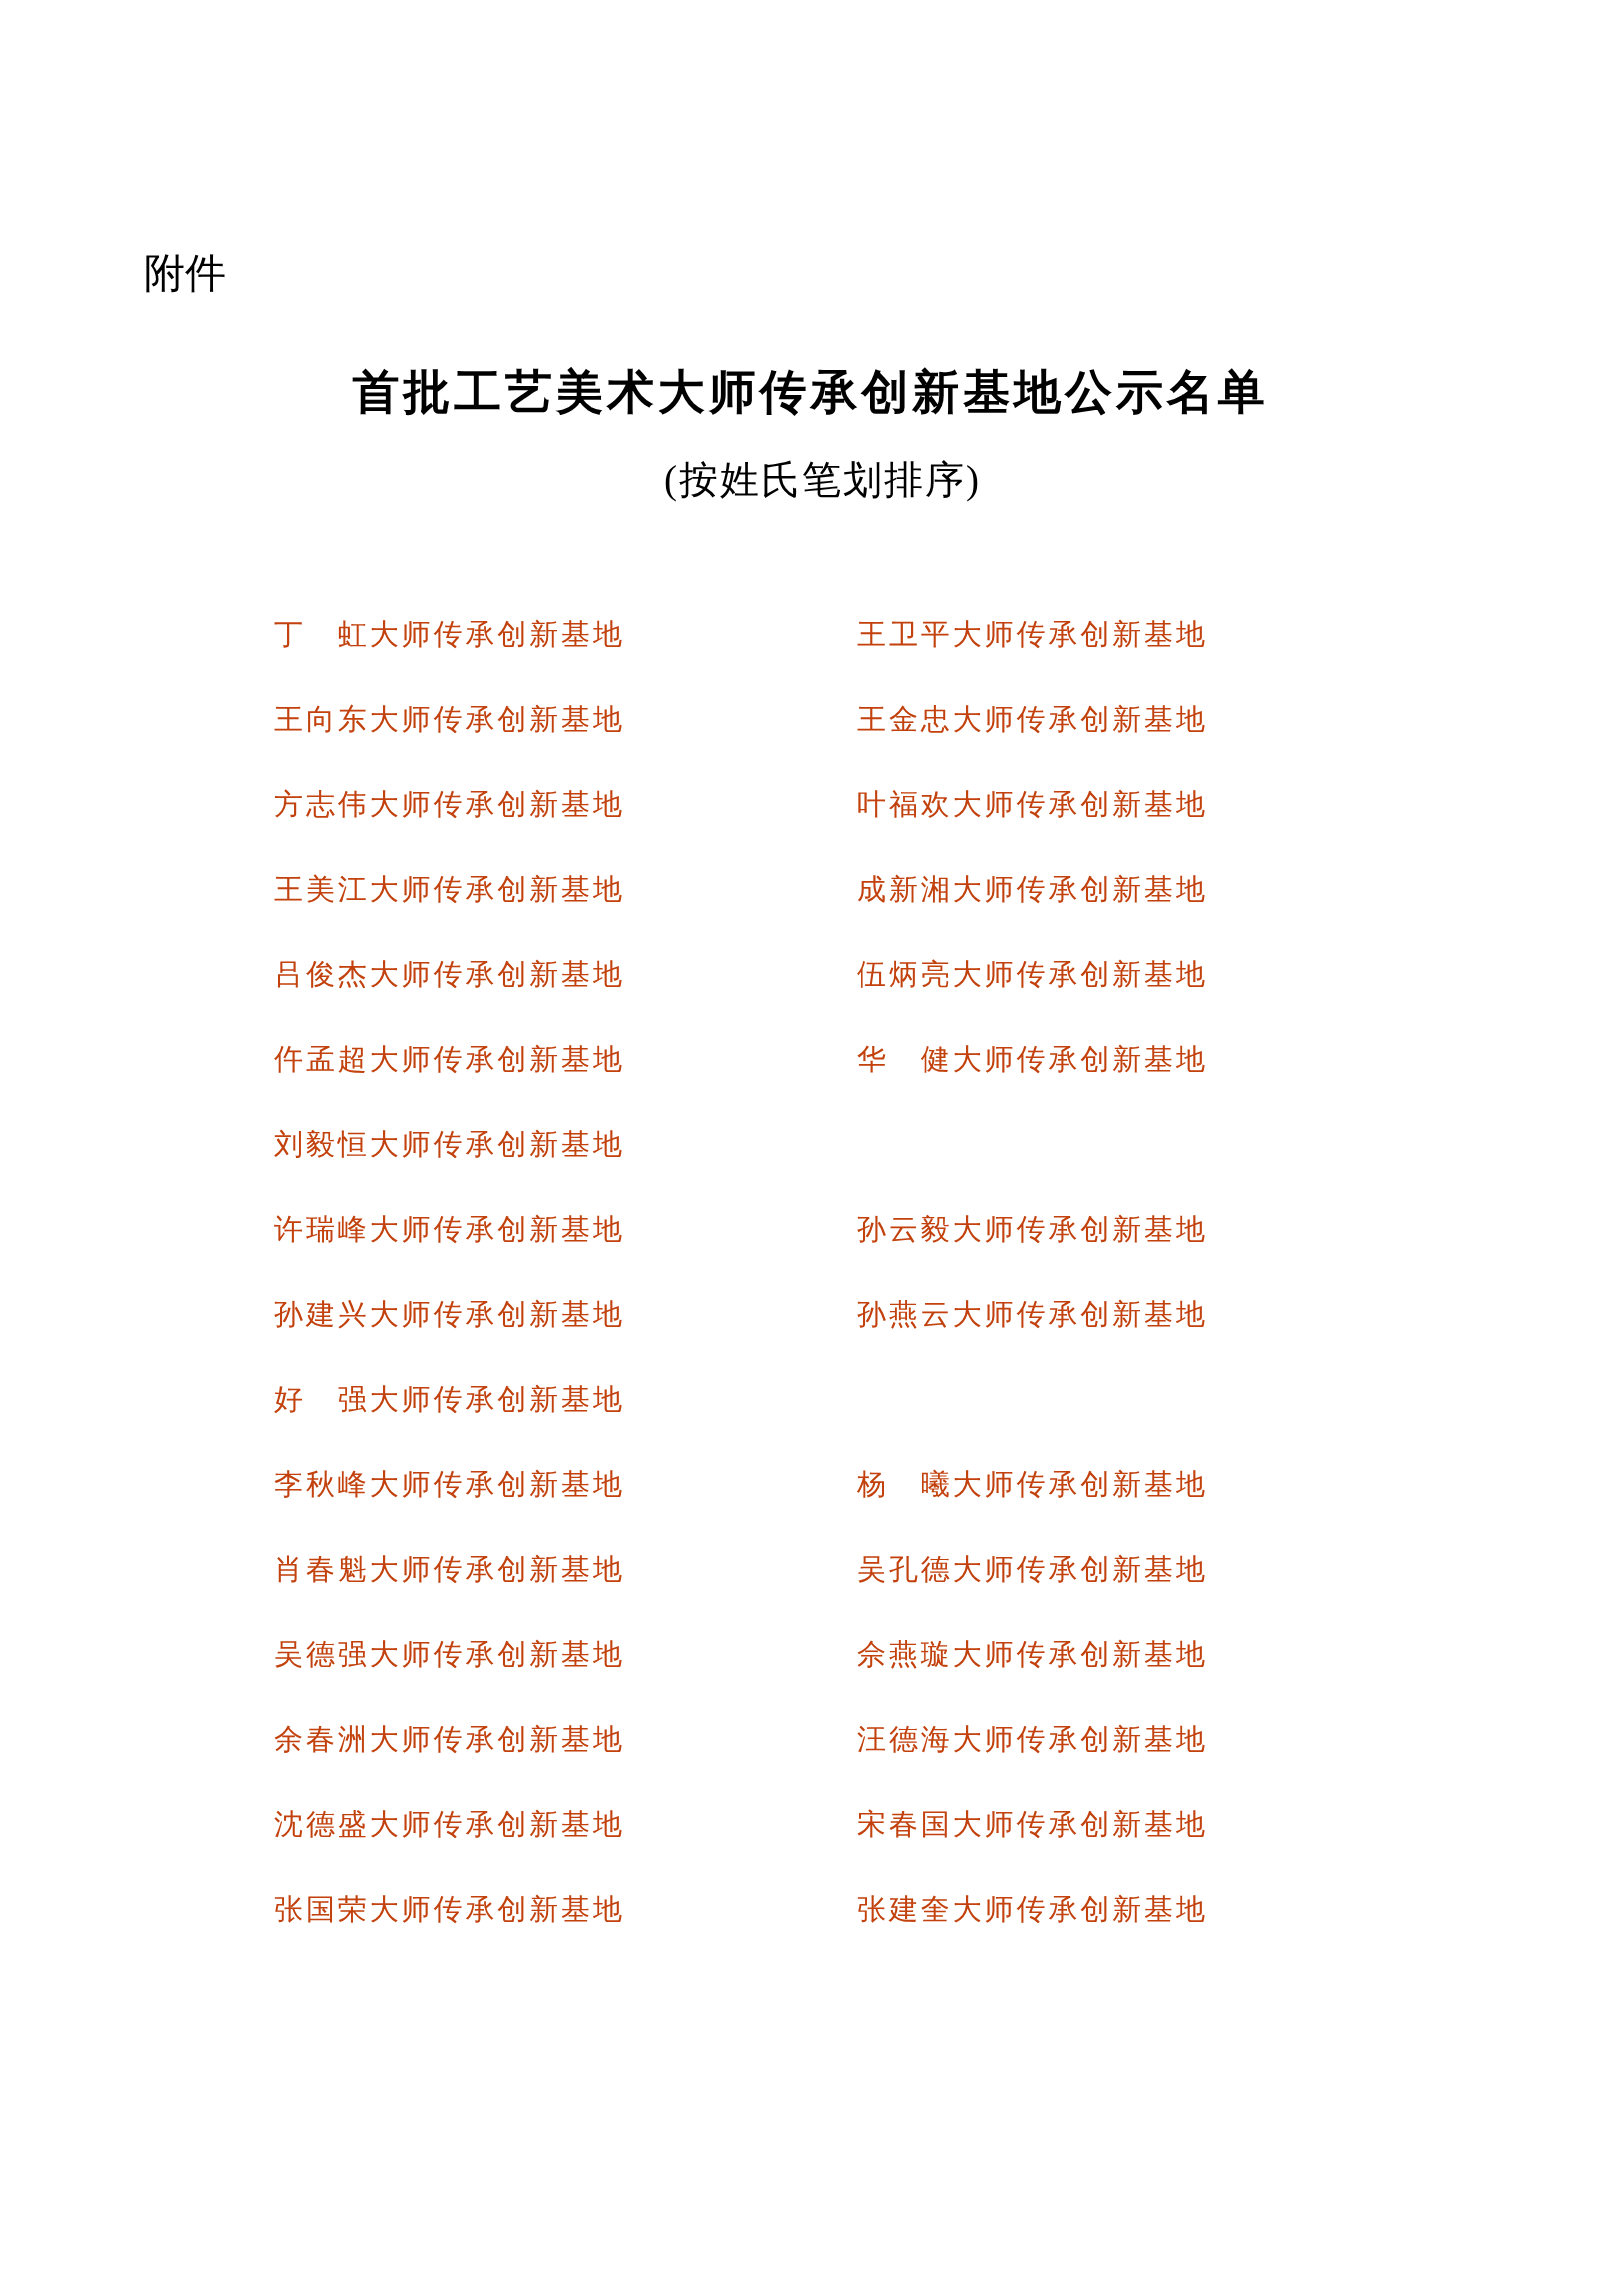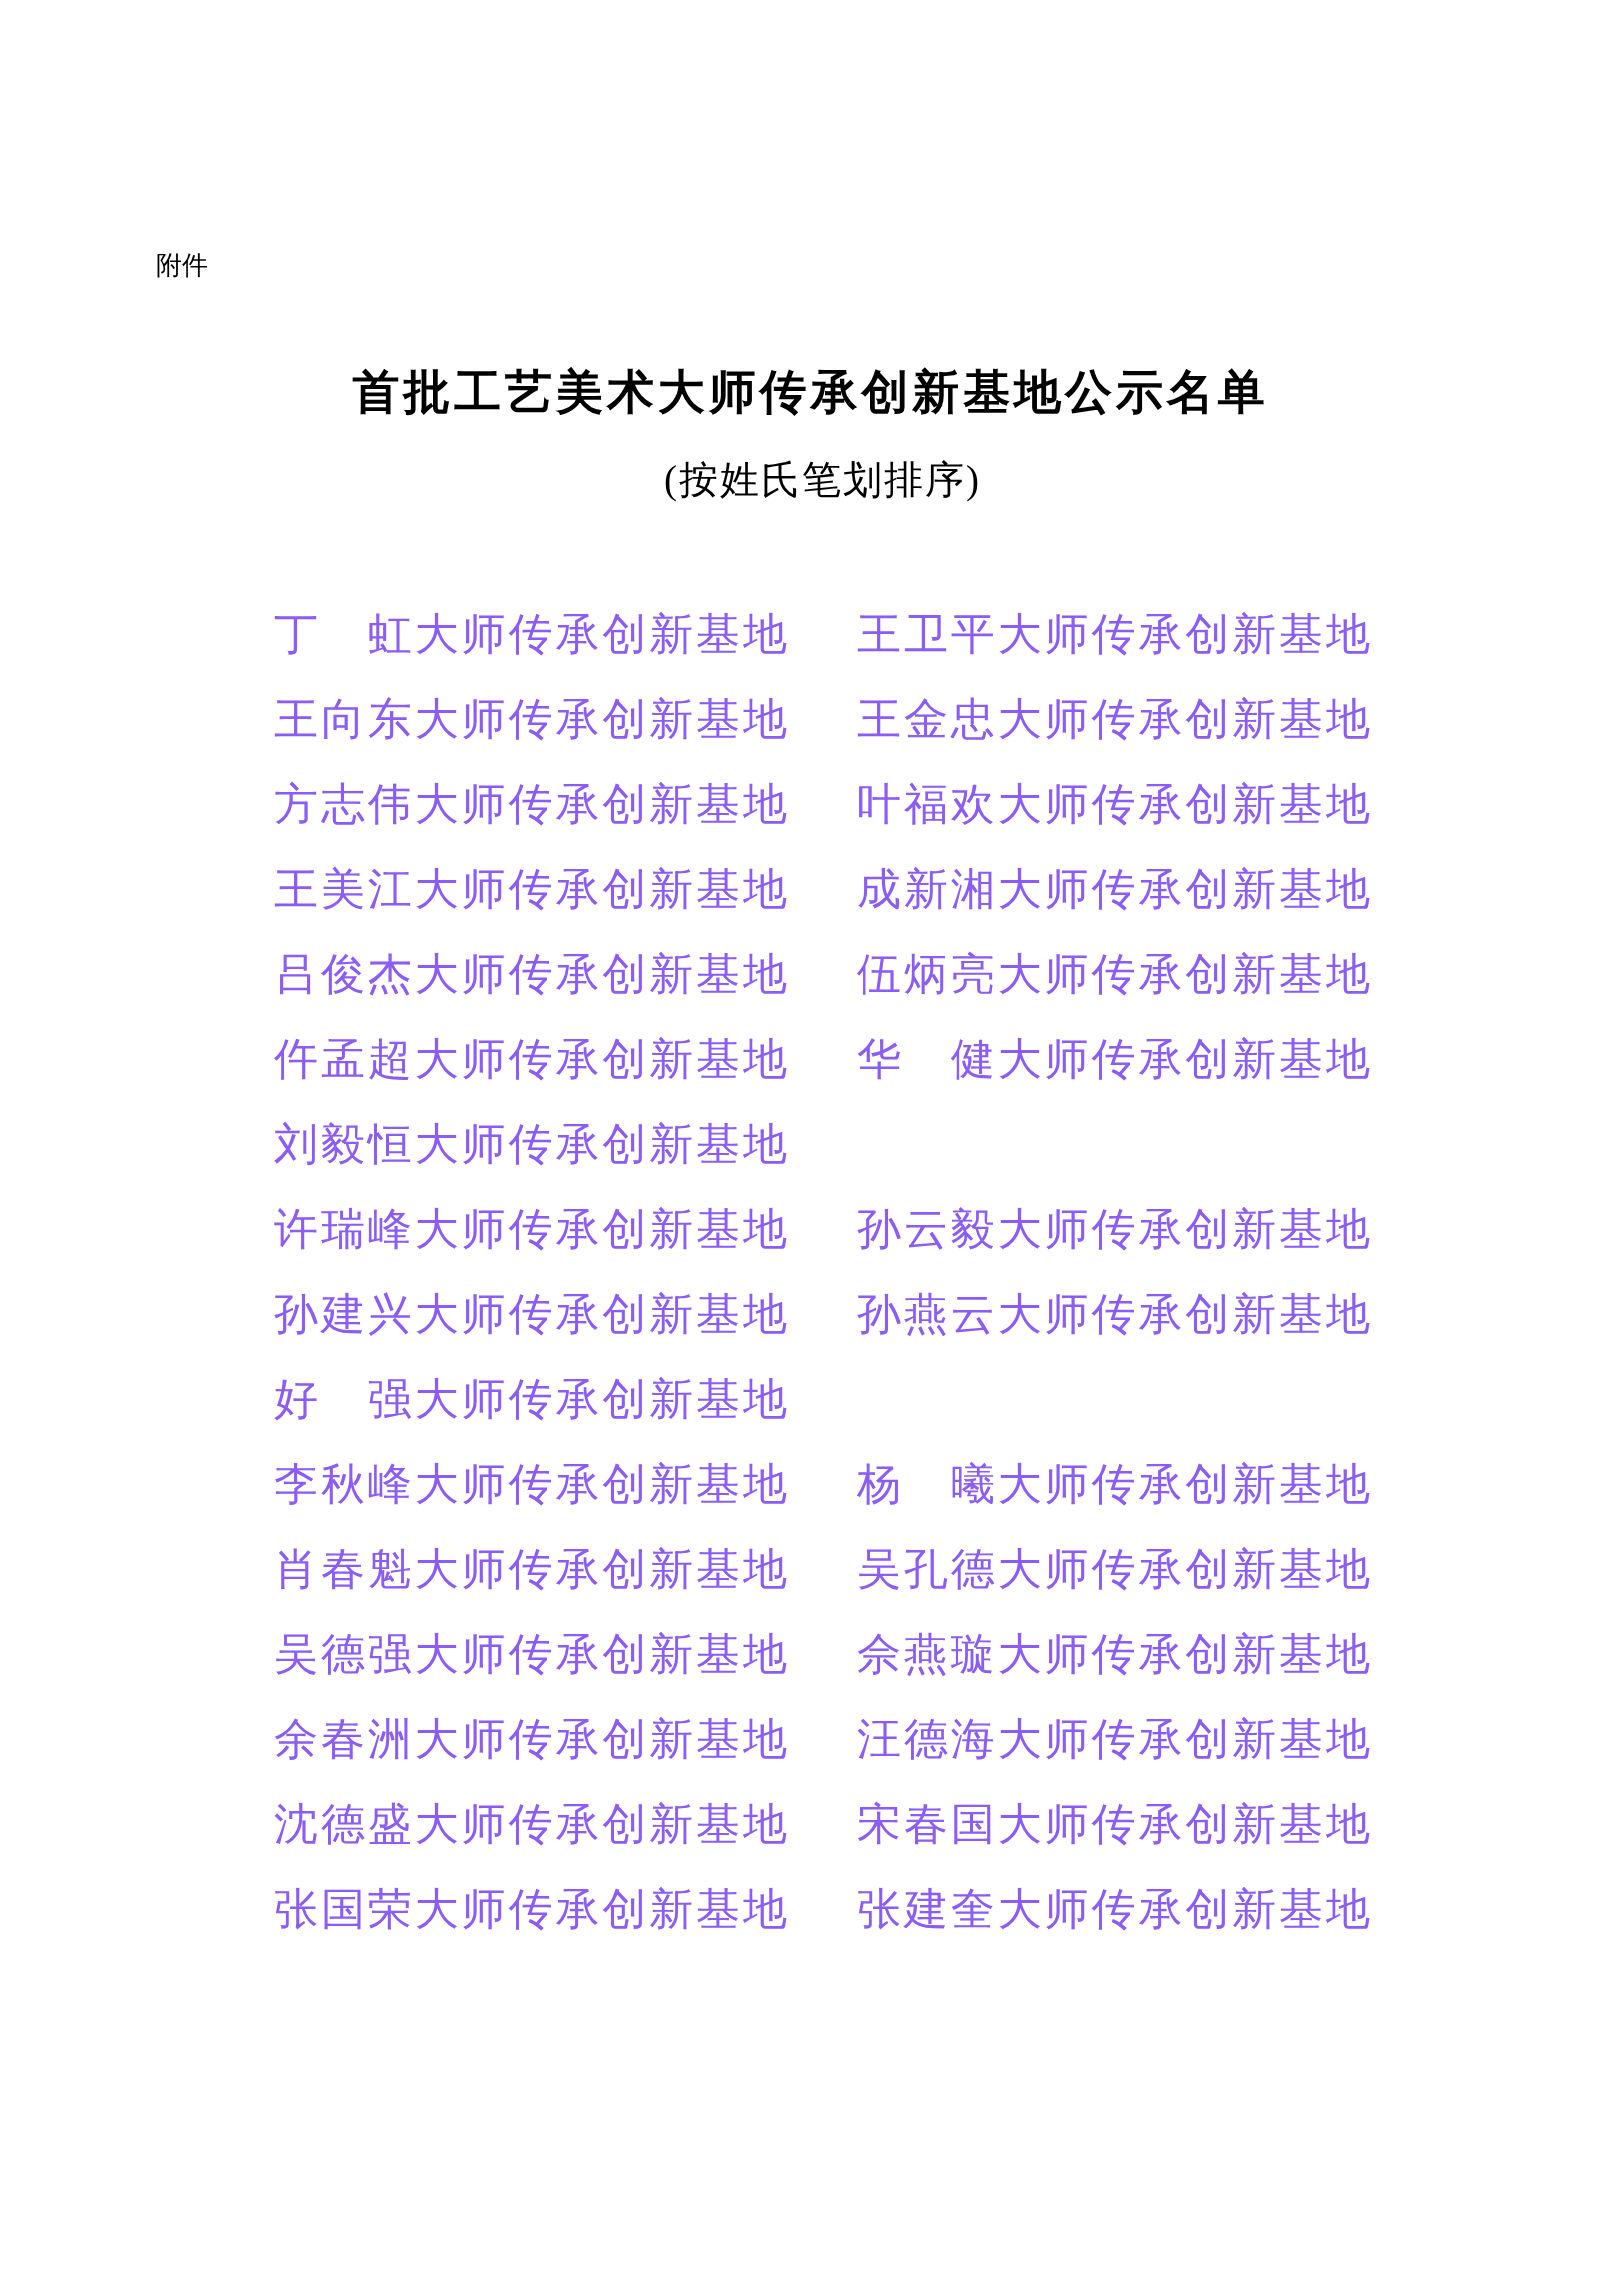--- a/index.html
+++ b/index.html
@@ -10,24 +10,24 @@
   .page {
     position: relative;
     width: 1621px;
     height: 2293px;
     background: #ffffff;
     overflow: hidden;
     color: #000000;
   }
   .attachment-label {
     position: absolute;
-    left: 156px;
+    left: 144px;
     top: 251px;
     font-family: "Liberation Sans", sans-serif;
-    font-size: 26px;
+    font-size: 41px;
     line-height: 1.1;
     color: #000000;
     white-space: nowrap;
   }
   .doc-title {
     position: absolute;
     left: 0;
     top: 365px;
     width: 100%;
     text-align: center;
@@ -59,23 +59,23 @@
     top: 592px;
     width: 1137px;
   }
   .name-row {
     display: flex;
     height: 85px;
     align-items: center;
   }
   .name-cell {
     font-family: "Liberation Serif", serif;
-    font-size: 44px;
+    font-size: 29px;
     letter-spacing: 2.9px;
-    color: #8b5cf6;
+    color: #c2410c;
     white-space: pre;
   }
   .name-cell.left {
     width: 583px;
     flex: 0 0 583px;
   }
   .name-cell.right {
     flex: 1 1 auto;
   }
 </style>

